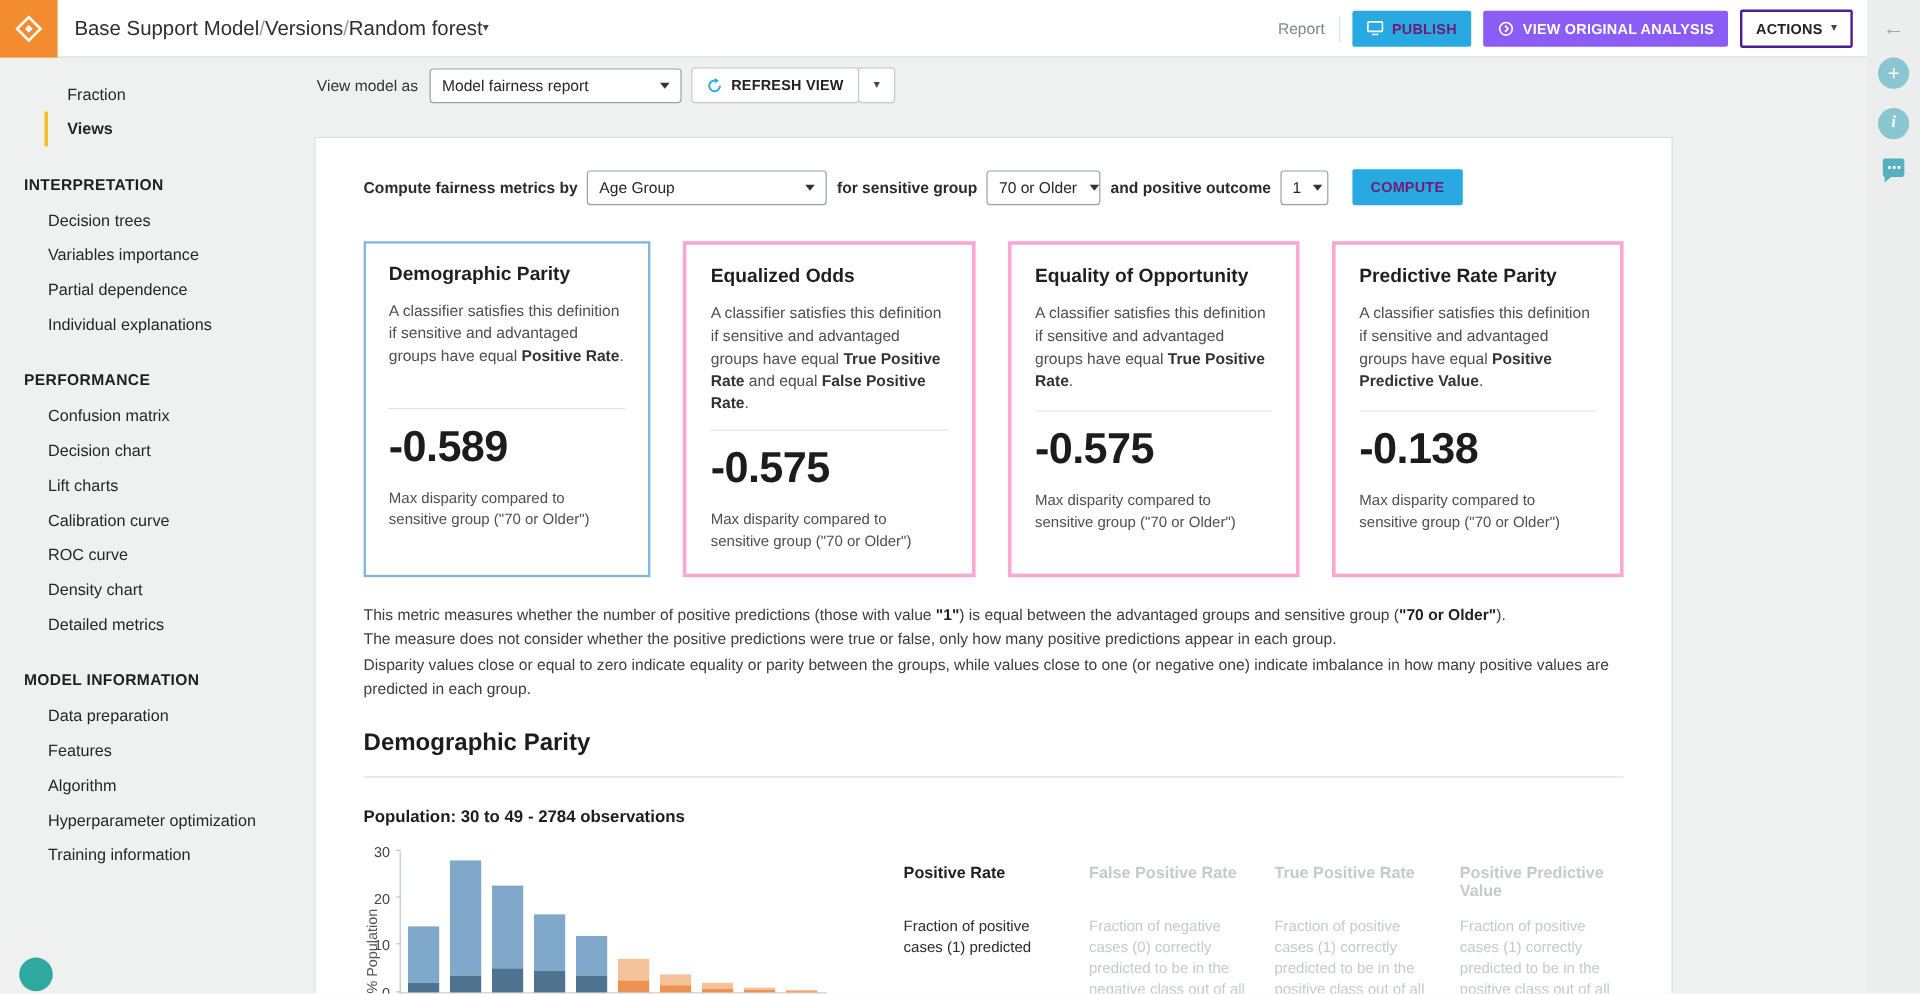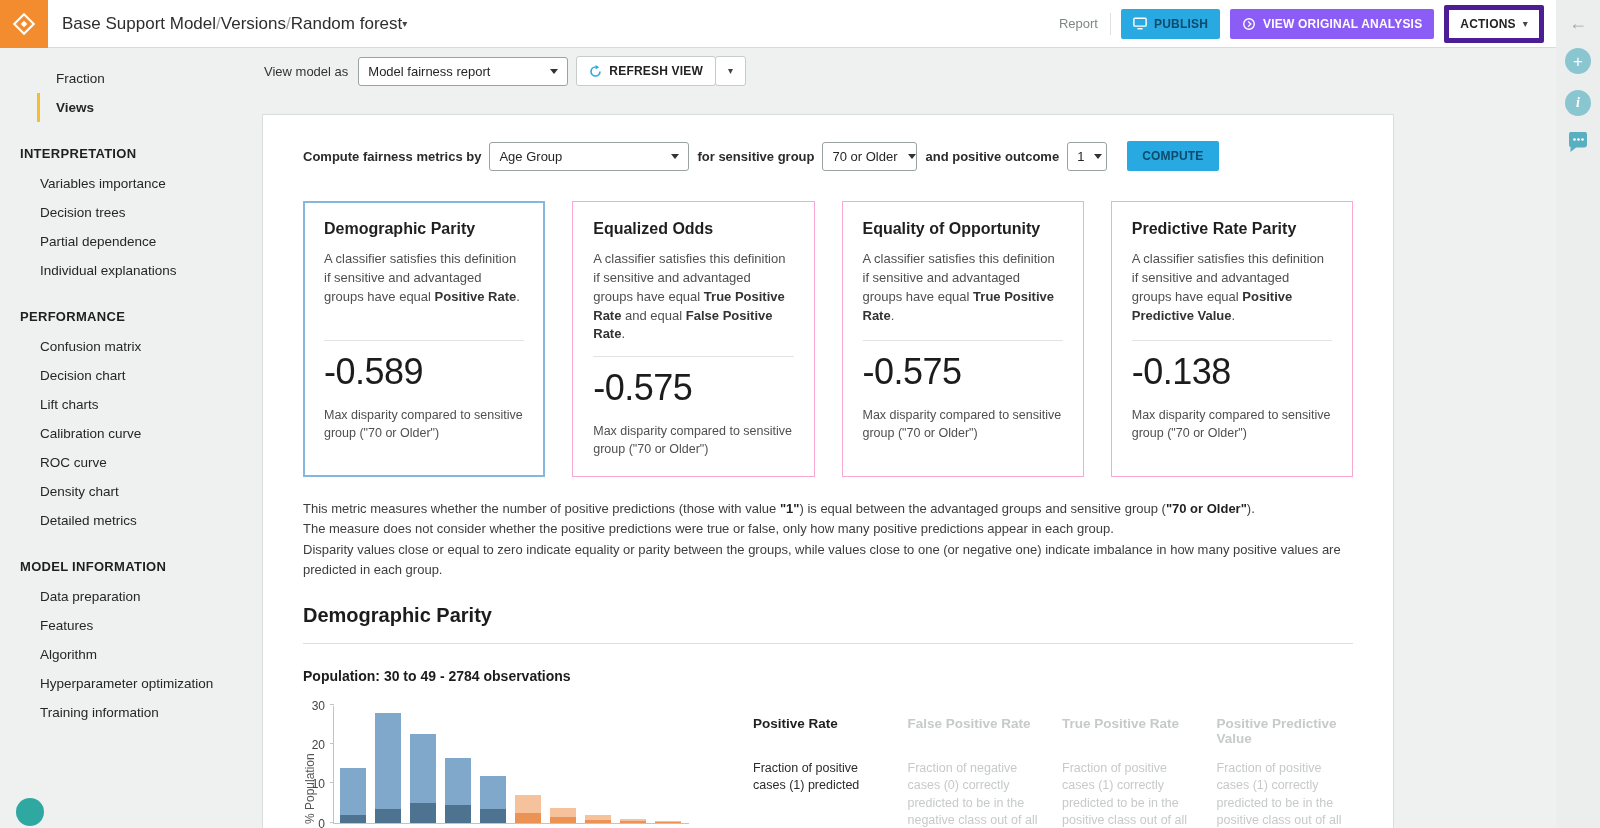--- a/index.html
+++ b/index.html
@@ -13,23 +13,23 @@
   header{height:48px;flex:0 0 48px;background:#fff;border-bottom:1px solid #D8DBDB;display:flex;align-items:center}
   .logo{width:48px;height:48px;background:#F28C2E;display:flex;align-items:center;justify-content:center;cursor:pointer;flex:0 0 48px}
   .crumbs{display:flex;align-items:center;margin-left:14px;font-size:17px;color:#2e2e2e;white-space:nowrap}
   .crumb{cursor:pointer}
   .crumb-sep{color:#9aa0a0}
   .caret{font-size:10px;color:#444;line-height:1}
   .header-right{margin-left:auto;display:flex;align-items:center;gap:10px;padding-right:12px}
   .report-label{font-size:13px;color:#808686;cursor:pointer;margin-right:2px}
   .vdiv{width:1px;height:22px;background:#DDE0E0}
   .btn{display:inline-flex;align-items:center;gap:7px;border:none;border-radius:2px;font-weight:700;font-size:12px;letter-spacing:.2px;cursor:pointer;font-family:inherit;padding:8px 12px;white-space:nowrap}
-  .btn.blue{background:#29A9E1;color:#0c4a6e}
+  .btn.blue{background:#29A9E1;color:#701a75}
   .btn.green{background:#8b5cf6;color:#fff}
-  .btn.white{background:#fff;border:5px solid #4c1d95;color:#222;padding:7px 11px}
+  .btn.white{background:#fff;border:2px solid #4c1d95;color:#222;padding:7px 11px}
 
   
   .body-row{flex:1;display:flex;min-height:0}
   .sidebar{width:258px;flex:0 0 258px;padding-top:16px;position:relative}
   .side-item{font-size:13.5px;padding:7px 10px 7px 40px;cursor:pointer;color:#262626;white-space:nowrap}
   .side-item.top{padding-left:56px}
   .side-item.top.active{font-weight:700;margin-left:37px;padding-left:16px;border-left:3px solid #F5BE31}
   .side-title{font-size:13px;font-weight:700;letter-spacing:.3px;color:#1f1f1f;padding:24px 10px 8px 20px}
   .avatar{position:absolute;left:16px;bottom:2px;width:28px;height:28px;border-radius:50%;background:#2FA8A1;cursor:pointer}
 
@@ -43,27 +43,27 @@
   .caret-btn{padding:0 7px;margin-left:-1px}
 
   .card{background:#fff;border:1px solid #DADDDD;margin:28px 162px 0 0;padding:0 40px 30px 40px;min-height:1000px}
 
   .controls{display:flex;align-items:center;gap:8px;padding-top:26px;font-size:13px}
   .clabel{color:#2b2b2b;font-weight:600;white-space:nowrap}
   .w200{width:200px}.w84{width:95px}.w40{width:40px}
   .compute{margin-left:12px;padding:8px 15px;font-size:12px}
 
   .mrow{display:flex;gap:27px;margin-top:30px}
-  .mcard{flex:1;border:1px solid #f9a8d4;padding:18px 20px;cursor:pointer;background:#fff;min-width:0}
+  .mcard{flex:1;border:3px solid #f9a8d4;padding:18px 20px;cursor:pointer;background:#fff;min-width:0}
   .mcard.selected{border:2px solid #85B7DE;padding:17px 19px}
   .mcard-title{font-size:16px;font-weight:700;color:#1f1f1f}
   .mcard-desc{margin-top:12px;font-size:13px;color:#4f4f4f;line-height:1.45;min-height:78px}
   .mcard-desc strong{color:#333}
   .mcard-div{border-top:1px solid #E2E4E4;margin:12px 0 10px}
-  .mcard-value{font-size:36px;font-weight:400;color:#1c1c1c;letter-spacing:-.5px}
+  .mcard-value{font-size:36px;font-weight:700;color:#1c1c1c;letter-spacing:-.5px}
   .mcard-footer{margin-top:14px;font-size:12.5px;color:#4f4f4f;line-height:1.4;max-width:215px}
 
   .explanation{margin-top:22px;font-size:13px;color:#3d3d3d;line-height:1.55}
   .explanation strong{color:#1f1f1f}
   .sec-h{margin-top:24px;font-size:20px;font-weight:700;color:#1c1c1c}
   .hr{border-top:1px solid #DCDFDF;margin-top:16px}
   .pop{margin-top:24px;font-size:14px;font-weight:700;color:#1c1c1c}
 
   .chart-row{display:flex;margin-top:14px}
   .chart-block{width:410px;flex:0 0 410px;position:relative}
@@ -135,22 +135,22 @@
         </button>
       </div>
     </header>
 
     <div class="body-row">
       <nav class="sidebar">
         <div class="avatar"></div>
       <div class="side-item top">Fraction</div>
           <div class="side-item top active">Views</div>
           <div class="side-title">INTERPRETATION</div>
+          <div class="side-item">Decision trees</div>
           <div class="side-item">Variables importance</div>
-          <div class="side-item">Decision trees</div>
           <div class="side-item">Partial dependence</div>
           <div class="side-item">Individual explanations</div>
           <div class="side-title">PERFORMANCE</div>
           <div class="side-item">Confusion matrix</div>
           <div class="side-item">Decision chart</div>
           <div class="side-item">Lift charts</div>
           <div class="side-item">Calibration curve</div>
           <div class="side-item">ROC curve</div>
           <div class="side-item">Density chart</div>
           <div class="side-item">Detailed metrics</div>

